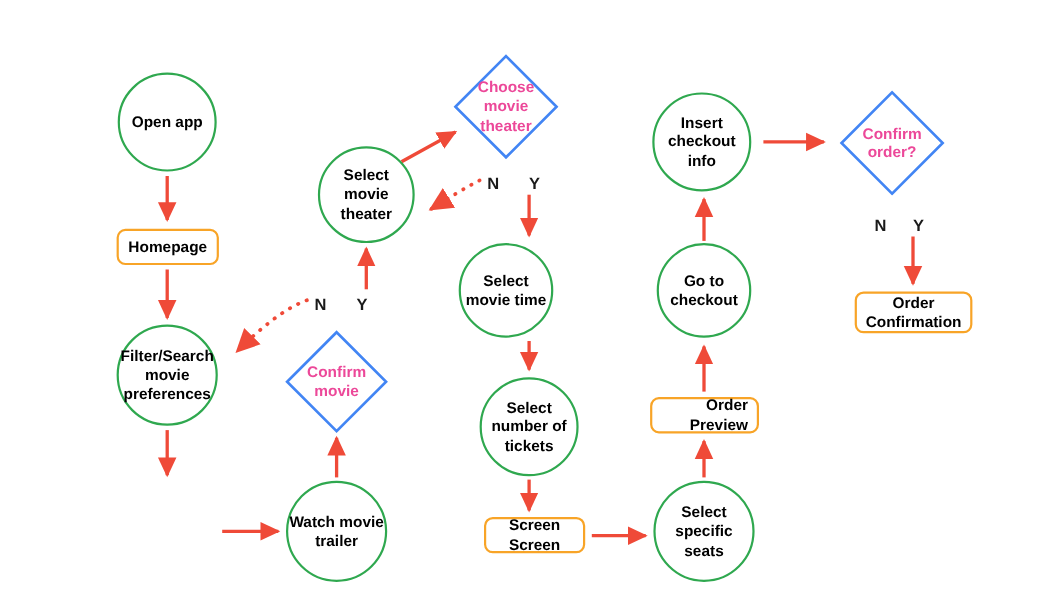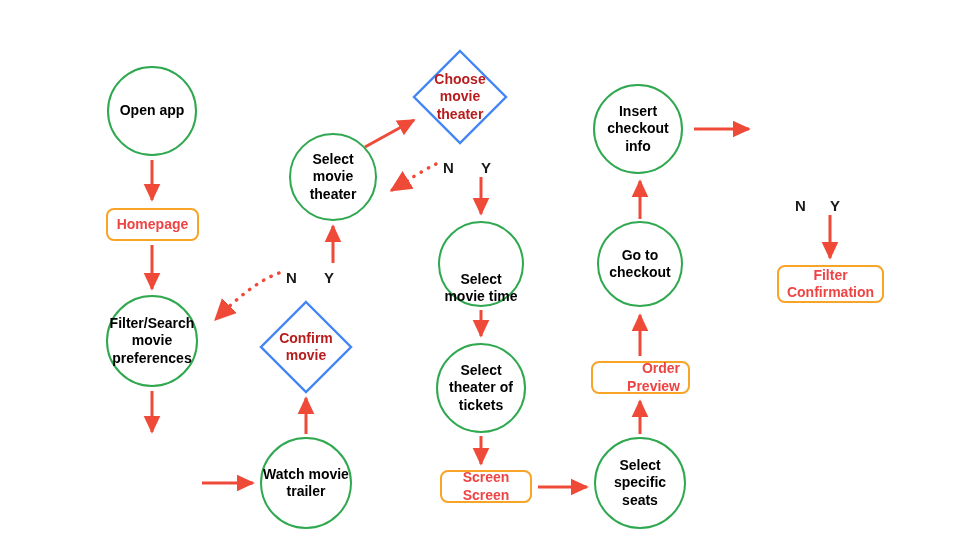--- a/index.html
+++ b/index.html
@@ -34,26 +34,26 @@
   }
   .node-circle {
     border: 2px solid #2FA84F;
     border-radius: 50%;
     color: #000000;
     font-size: 14px;
   }
   .node-box {
     border: 2px solid #F8A427;
     border-radius: 8px;
-    color: #ef4444;
+    color: #000000;
     font-size: 14px;
     padding: 4px 8px;
   }
   .node-diamond {
-    color: #b91c1c;
+    color: #ec4899;
     font-size: 14px;
   }
   .node-diamond .diamond-shape {
     position: absolute;
     left: 0;
     top: 0;
     width: 100%;
     height: 100%;
   }
   .node-diamond .diamond-label {
@@ -150,26 +150,26 @@
     <span>Select movie theater</span>
   </div>
 
   <div class="node node-diamond" style="left:412px; top:49px; width:96px; height:96px;">
     <svg class="diamond-shape" viewBox="0 0 96 96" xmlns="http://www.w3.org/2000/svg">
       <polygon points="48,2 94,48 48,94 2,48" fill="#ffffff" stroke="#4285F4" stroke-width="2.4"></polygon>
     </svg>
     <span class="diamond-label">Choose movie theater</span>
   </div>
 
-  <div class="node node-circle" style="left:438px; top:221px; width:86px; height:86px;align-items:flex-end;">
+  <div class="node node-circle" style="left:417px; top:221px; width:86px; height:86px;">
     <span>Select movie time</span>
   </div>
 
   <div class="node node-circle" style="left:436px; top:343px; width:90px; height:90px;">
-    <span>Select theater of tickets</span>
+    <span>Select number of tickets</span>
   </div>
 
   <div class="node node-box" style="left:440px; top:470px; width:92px; height:33px;">
     <span>Screen Screen</span>
   </div>
 
   <div class="node node-circle" style="left:594px; top:437px; width:92px; height:92px;">
     <span>Select specific seats</span>
   </div>
 
@@ -178,23 +178,29 @@
   </div>
 
   <div class="node node-circle" style="left:597px; top:221px; width:86px; height:86px;">
     <span>Go to checkout</span>
   </div>
 
   <div class="node node-circle" style="left:593px; top:84px; width:90px; height:90px;">
     <span>Insert checkout info</span>
   </div>
 
+  <div class="node node-diamond" style="left:763px; top:82px; width:96px; height:96px;">
+    <svg class="diamond-shape" viewBox="0 0 96 96" xmlns="http://www.w3.org/2000/svg">
+      <polygon points="48,2 94,48 48,94 2,48" fill="#ffffff" stroke="#4285F4" stroke-width="2.4"></polygon>
+    </svg>
+    <span class="diamond-label">Confirm order?</span>
+  </div>
 
   <div class="node node-box" style="left:777px; top:265px; width:107px; height:38px;">
-    <span>Filter Confirmation</span>
+    <span>Order Confirmation</span>
   </div>
 
   <div class="edge-label" style="left:286px; top:270px;"><span>N</span></div>
   <div class="edge-label" style="left:324px; top:270px;"><span>Y</span></div>
 
   <div class="edge-label" style="left:443px; top:160px;"><span>N</span></div>
   <div class="edge-label" style="left:481px; top:160px;"><span>Y</span></div>
 
   <div class="edge-label" style="left:795px; top:198px;"><span>N</span></div>
   <div class="edge-label" style="left:830px; top:198px;"><span>Y</span></div>

